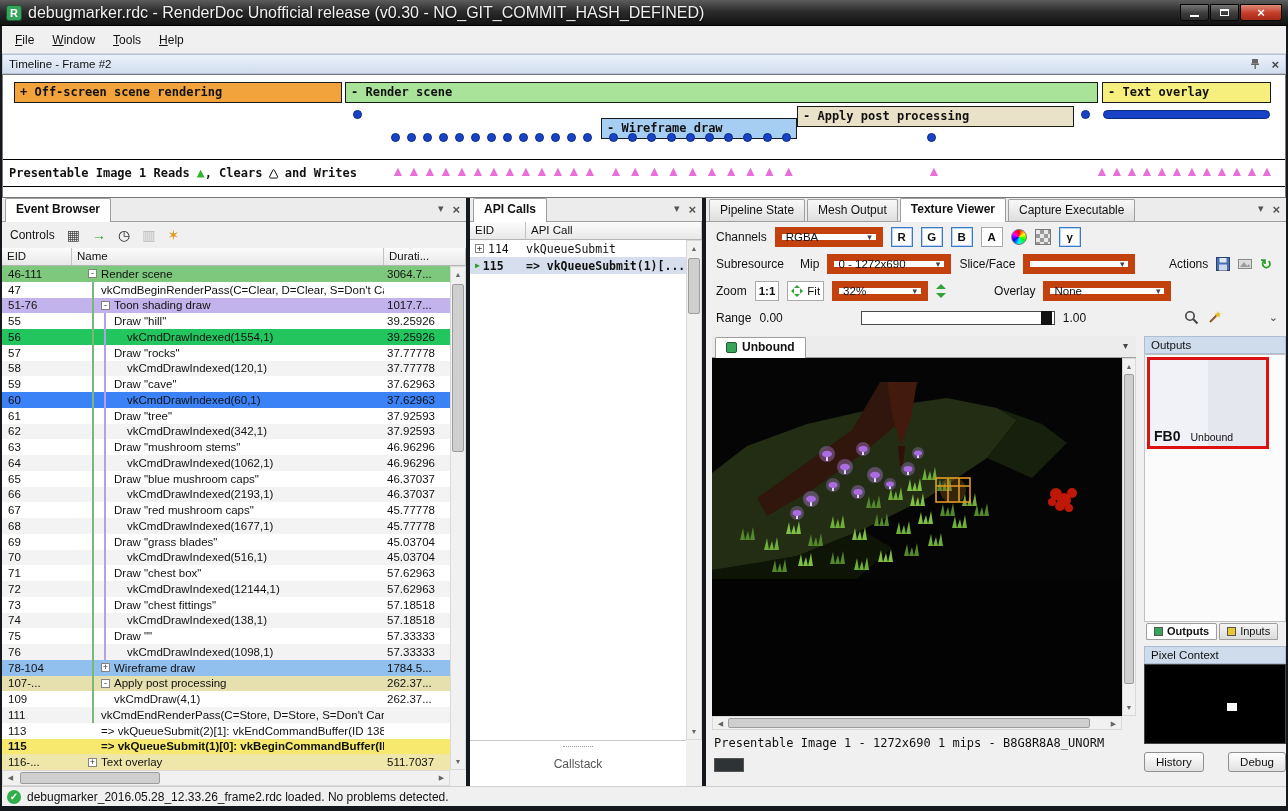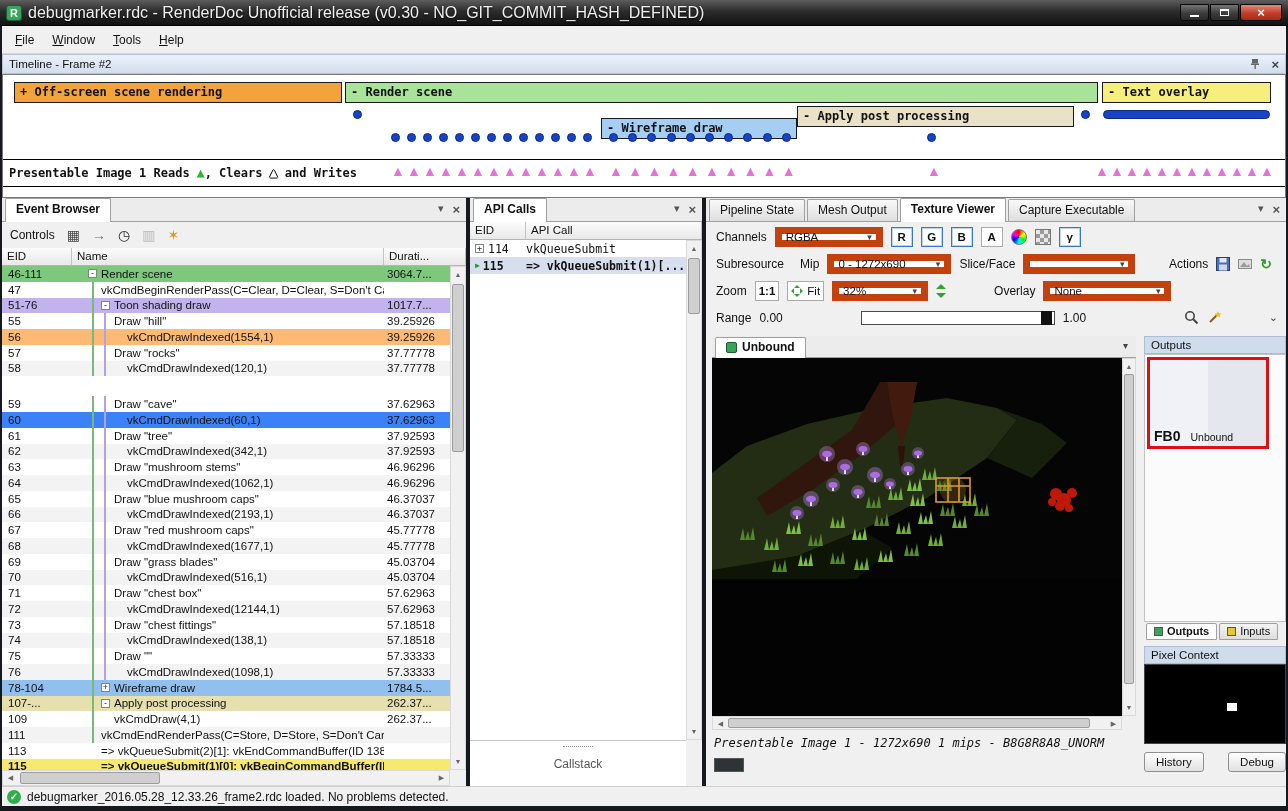--- a/index.html
+++ b/index.html
@@ -119,21 +119,21 @@
 .iconbtn { display:flex; align-items:center; justify-content:center; }
 
 
 .tex-tabrow { position:absolute; left:6px; top:138px; width:424px; height:22px; display:flex; align-items:flex-end;
   border-bottom:1px solid #9f9f9f; background:#ececec; }
 .tex-tab { background:#fff; border:1px solid #9f9f9f; border-bottom:none; border-radius:2px 2px 0 0;
   display:flex; align-items:center; gap:5px; padding:2px 10px 4px; margin:0 0 -1px 3px; font-weight:bold; font-size:12px; }
 .rdicon { width:11px; height:11px; background:#37a45c; border-radius:2px; border:1px solid #1c5c33; }
 .tex-chevron { margin-left:auto; align-self:center; padding:0 8px 2px 0; color:#444; font-size:10px; }
 .tex-viewport { position:absolute; left:6px; top:160px; width:410px; height:358px; background:#060606; overflow:hidden; }
-.tex-status { position:absolute; left:8px; top:538px; font-family:"DejaVu Sans Mono",monospace; font-size:12px; white-space:nowrap;font-style:italic; }
+.tex-status { position:absolute; left:8px; top:538px; font-family:"DejaVu Sans Mono",monospace; font-size:12px; white-space:nowrap; }
 .tex-swatch { position:absolute; left:8px; top:560px; width:30px; height:14px; background:#2e3336; border:1px solid #555; }
 
 
 .mini-header { position:absolute; background:#cfdcec; border:1px solid #aebdd2; font-size:11.5px; padding:2px 6px; }
 .out-list { position:absolute; left:438px; top:156px; width:142px; height:268px; background:#fbfbfb; border:1px solid #c2c2c2; }
 .fb-thumb { position:absolute; left:2px; top:2px; width:122px; height:92px; border:3px solid #dd1111;
   background:linear-gradient(90deg,#f1f2f7 50%,#e5e7ef 50%); }
 .fb-caption { position:absolute; left:4px; bottom:2px; display:flex; align-items:baseline; gap:10px; }
 .fb-name { font-size:14px; font-weight:bold;text-align:center; }
 .fb-status { font-size:10.5px; }
@@ -280,42 +280,42 @@
           </div>
           <div class="eb-dur">1017.7...</div>
         </div>
         <div class="eb-row" style="background-color: rgb(255, 255, 255);">
           <div class="eb-eid">55</div>
           <div class="eb-name guide-gp" style="padding-left: 42px;">
             <span>Draw "hill"</span>
           </div>
           <div class="eb-dur">39.25926</div>
         </div>
-        <div class="eb-row" style="background-color: #fdba74;">
+        <div class="eb-row" style="background-color: #22c55e;">
           <div class="eb-eid">56</div>
           <div class="eb-name guide-gp" style="padding-left: 55px;">
             <span>vkCmdDrawIndexed(1554,1)</span>
           </div>
           <div class="eb-dur">39.25926</div>
         </div>
         <div class="eb-row" style="background-color: rgb(255, 255, 255);">
           <div class="eb-eid">57</div>
           <div class="eb-name guide-gp" style="padding-left: 42px;">
             <span>Draw "rocks"</span>
           </div>
           <div class="eb-dur">37.77778</div>
         </div>
         <div class="eb-row" style="background-color: rgb(243, 243, 243);">
           <div class="eb-eid">58</div>
           <div class="eb-name guide-gp" style="padding-left: 55px;">
             <span>vkCmdDrawIndexed(120,1)</span>
           </div>
           <div class="eb-dur">37.77778</div>
         </div>
-        <div class="eb-row" style="background-color: rgb(255, 255, 255); margin-top: 20px;">
+        <div class="eb-row" style="background-color: rgb(255, 255, 255);">
           <div class="eb-eid">59</div>
           <div class="eb-name guide-gp" style="padding-left: 42px;">
             <span>Draw "cave"</span>
           </div>
           <div class="eb-dur">37.62963</div>
         </div>
         <div class="eb-row" style="background-color: #3b82f6; justify-content: flex-end;">
           <div class="eb-eid">60</div>
           <div class="eb-name guide-gp" style="padding-left: 55px;">
             <span>vkCmdDrawIndexed(60,1)</span>

